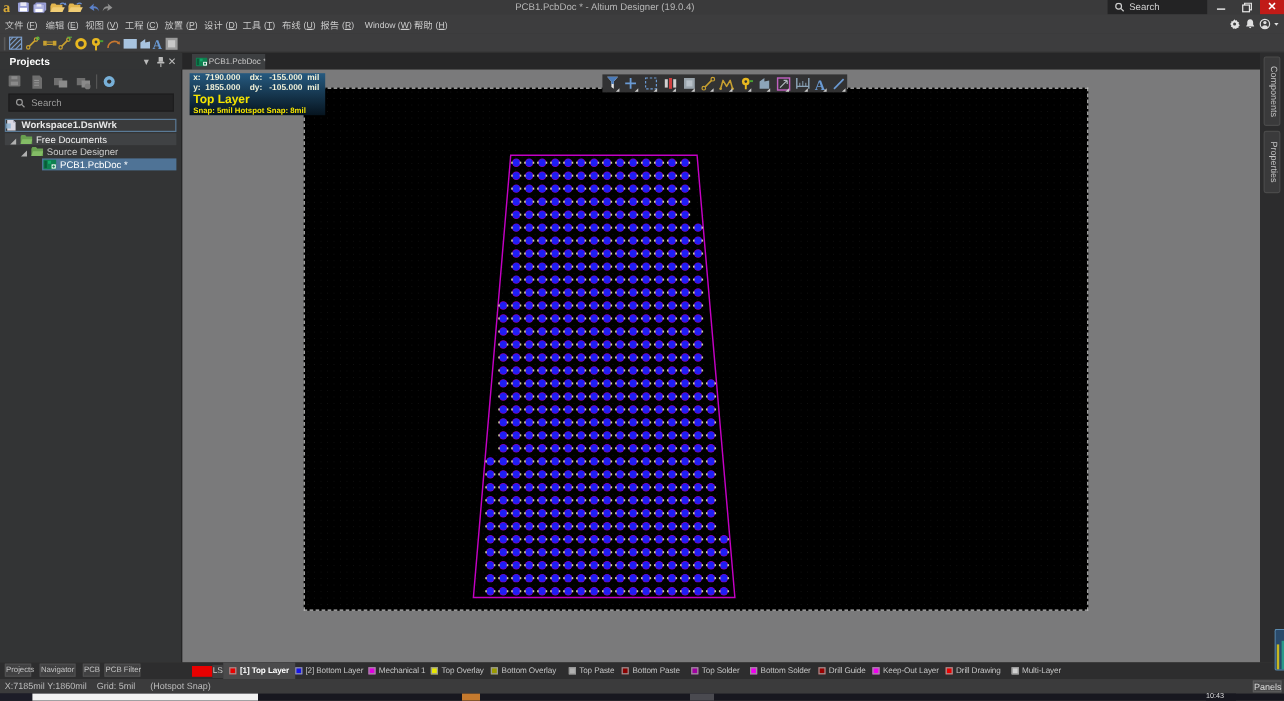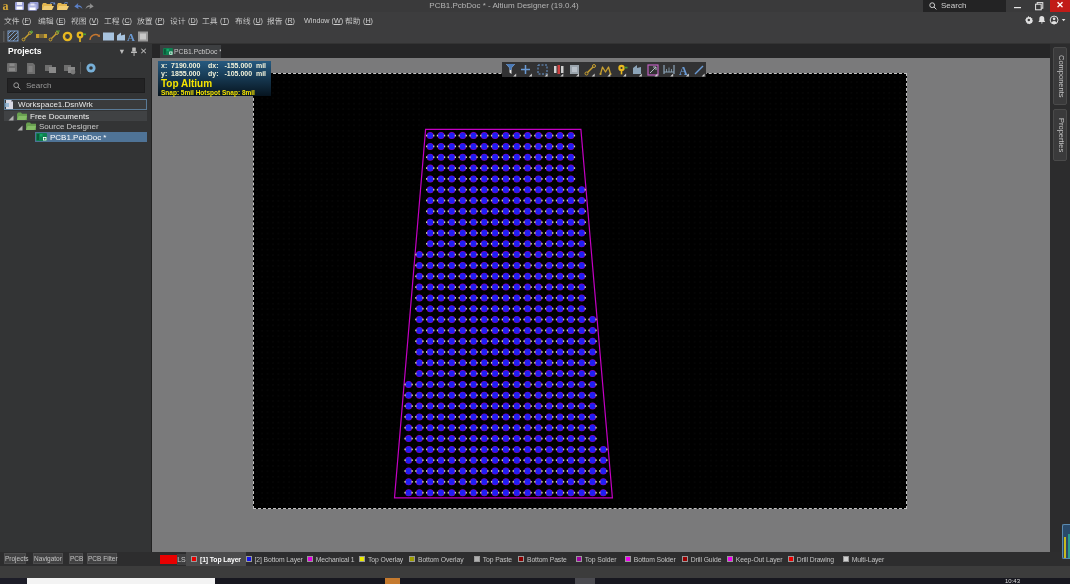--- a/index.html
+++ b/index.html
@@ -246,21 +246,21 @@
         <line x1="5" y1="5" x2="7.4" y2="7.4" stroke="#999" stroke-width="1"></line>
       </svg>Search</div>
 
 <div class="trow" style="top:99px">
       <span class="abs" style="left:4px;top:0;width:143px;height:11px;border:1px solid #5a7a96;background:#3a3b3c"></span>
       <span class="abs" style="left:5px;top:1px"><svg width="10" height="9" viewBox="0 0 10 9">
           <path d="M1 0h5l2 2v7H1z" fill="#d8d8e2"></path>
           <path d="M6 0l2 2H6z" fill="#a0a0b0"></path>
           <path d="M0 3h4v4H0z" fill="#8ab0d0" opacity="0.8"></path>
         </svg></span>
-      <span class="lbl" style="left:18px;color:#e8e8e8;font-weight:normal">Workspace1.DsnWrk</span>
+      <span class="lbl" style="left:18px;color:#e8e8e8;font-weight:bold">Workspace1.DsnWrk</span>
     </div>
 <div class="trow" style="top:110.5px">
       <span class="abs" style="left:4px;top:0;width:143px;height:10.5px;background:#404244"></span>
       <span class="abs" style="left:8px;top:3px"><svg width="6" height="6" viewBox="0 0 6 6">
           <polygon points="5.5,0.5 5.5,5.5 0.5,5.5" fill="#b0b0b0"></polygon>
         </svg></span>
       <span class="abs" style="left:17px;top:1px"><svg width="10" height="8" viewBox="0 0 10 8">
           <path d="M0 8V2l1-1.6h3l1 1.3h5V8z" fill="#69a050"></path>
           <path d="M0 8l1.6-4H10L8.5 8z" fill="#84bc66"></path>
         </svg></span>
@@ -918,21 +918,21 @@
           <path d="M124.10000000000001 14.5L121.10000000000001 14.5L124.10000000000001 11.5z" fill="#cccccc"></path>
           <path d="M139.79999999999998 14.5L136.79999999999998 14.5L139.79999999999998 11.5z" fill="#cccccc"></path>
           <path d="M155.5 14.5L152.5 14.5L155.5 11.5z" fill="#cccccc"></path>
           <path d="M171.2 14.5L168.2 14.5L171.2 11.5z" fill="#cccccc"></path>
           <path d="M186.89999999999998 14.5L183.89999999999998 14.5L186.89999999999998 11.5z" fill="#cccccc"></path>
           <path d="M202.6 14.5L199.6 14.5L202.6 11.5z" fill="#cccccc"></path>
         </svg></div>
   <div class="abs" id="tooltip" style="left:6px;top:3px;width:113px;height:35px;background:linear-gradient(#265a80,#06141f)">
     <div style="position:absolute;left:3px;top:1px;font-size:7px;font-weight:bold;color:#f2f2da;white-space:pre">x:  7190.000    dx:   -155.000  mil</div>
     <div style="position:absolute;left:3px;top:9px;font-size:7px;font-weight:bold;color:#f2f2da;white-space:pre">y:  1855.000    dy:   -105.000  mil</div>
-    <div style="position:absolute;left:3px;top:17px;font-size:10px;font-weight:bold;color:#f5e400">Top Altium</div>
+    <div style="position:absolute;left:3px;top:17px;font-size:10px;font-weight:bold;color:#f5e400">Top Layer</div>
     <div style="position:absolute;left:3px;top:28px;font-size:6.5px;font-weight:bold;color:#f5e400">Snap: 5mil Hotspot Snap: 8mil</div>
   </div>
 </div>
 <div class="abs" style="left:1062px;top:524px;width:8px;height:35px;z-index:9;background:#2a4a6a;border:1px solid #5a8ab0;border-right:none;border-radius:2px 0 0 2px;overflow:hidden">
       <span class="abs" style="left:1px;top:12px;width:2px;height:21px;background:#c8b820"></span>
       <span class="abs" style="left:4.5px;top:9px;width:2px;height:24px;background:#2a9a8a"></span>
     </div>
 <div class="abs" id="rstrip">
   <div class="vtab" style="top:3px;height:58px">Components</div>
   <div class="vtab" style="top:65px;height:52px">Properties</div>
@@ -951,19 +951,23 @@
       <span class="abs ltab2" style="left:404.0px;"><span class="sw" style="background:#9a9a00"></span>Bottom Overlay</span>
       <span class="abs ltab2" style="left:468.7px;"><span class="sw" style="background:#b0b0b0"></span>Top Paste</span>
       <span class="abs ltab2" style="left:513.0px;"><span class="sw" style="background:#8a0000"></span>Bottom Paste</span>
       <span class="abs ltab2" style="left:570.8px;"><span class="sw" style="background:#a000a0"></span>Top Solder</span>
       <span class="abs ltab2" style="left:619.8px;"><span class="sw" style="background:#f000f0"></span>Bottom Solder</span>
       <span class="abs ltab2" style="left:676.7px;"><span class="sw" style="background:#990000"></span>Drill Guide</span>
       <span class="abs ltab2" style="left:721.8px;"><span class="sw" style="background:#f000f0"></span>Keep-Out Layer</span>
       <span class="abs ltab2" style="left:782.7px;"><span class="sw" style="background:#e80000"></span>Drill Drawing</span>
       <span class="abs ltab2" style="left:837.7px;"><span class="sw" style="background:#d0d0d0"></span>Multi-Layer</span>
     </div>
+<div class="abs" id="statusbar">
+      <span style="position:absolute;left:4px">X:7185mil Y:1860mil&nbsp;&nbsp;&nbsp;&nbsp;Grid: 5mil&nbsp;&nbsp;&nbsp;&nbsp;&nbsp;&nbsp;(Hotspot Snap)</span>
+<span style="position:absolute;left:1044px;top:1px;width:24px;height:10px;background:#4a4a4b;border:1px solid #5c5c5c;color:#ddd;font-size:7.5px;line-height:9px;text-align:center">Panels</span>
+    </div>
 <div class="abs" id="taskbar">
       <span class="abs" style="left:0;top:0;width:27px;height:6px;background:#1d1d28"></span>
       <span class="abs" style="left:27px;top:0;width:188px;height:6px;background:#f3f3f3"></span>
       <span class="abs" style="left:385px;top:0;width:15px;height:6px;background:#c57a2e"></span>
       <span class="abs" style="left:575px;top:0;width:20px;height:6px;background:#4a4a50"></span>
       <span class="abs" style="left:1005px;top:0;width:25px;height:6px;background:#17171f;color:#ddd;font-size:6px;line-height:6px">10:43</span>
     </div>
 </div>
 </body></html>

